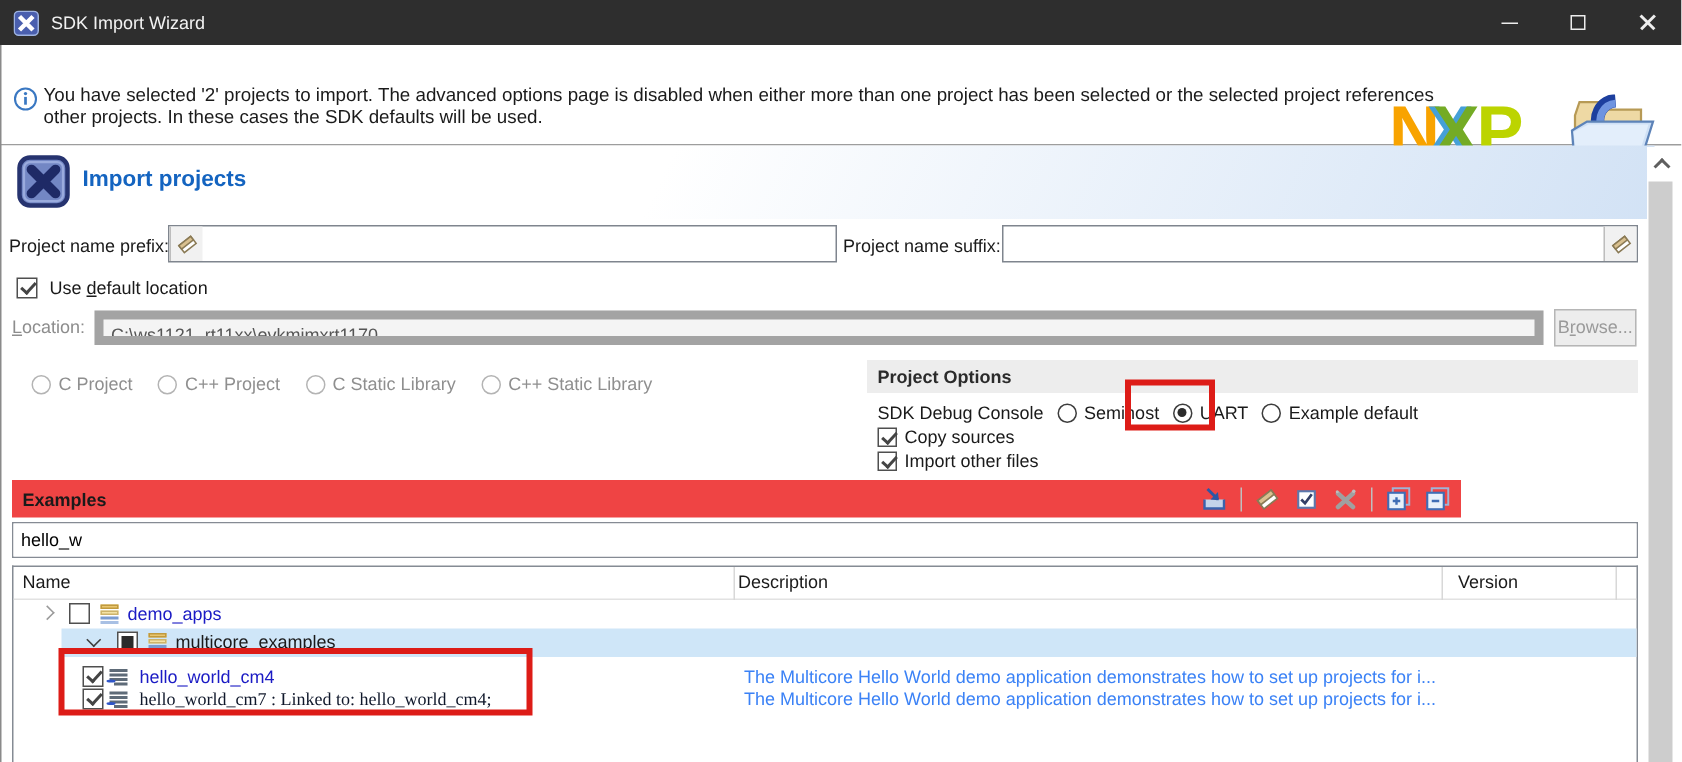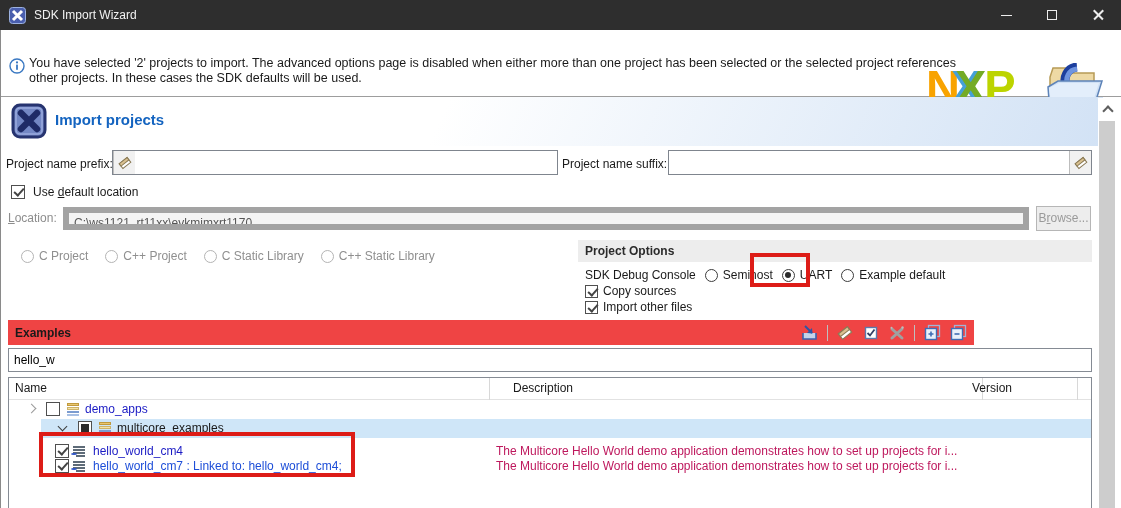--- a/index.html
+++ b/index.html
@@ -98,33 +98,33 @@
 
   .filter { position:absolute; left:8px; top:348px; width:1084px; height:24px; border:1px solid #858b94; background:#fff; display:flex; }
   .filter input { flex:1; border:none; outline:none; padding:0 5px; font:12px "Liberation Sans",sans-serif; }
 
   
   .table { position:absolute; left:8px; top:377px; width:1084px; height:131px;
     border:1px solid #858b94; border-bottom:none; background:#fff; overflow:hidden; }
   .thead { position:relative; height:22px; border-bottom:1px solid #e2e2e2; }
   .th { position:absolute; top:0; height:22px; line-height:21px; padding-left:6px; border-right:1px solid #d8d8d8; }
   .th-name { left:0; width:481px; }
-  .th-desc { left:498px; width:476px; }
+  .th-desc { left:477px; width:476px; }
   .th-ver  { left:957px; width:112px; }
   .trow { position:absolute; left:0; width:1082px; height:19px; }
   .trow.sel { background:#cfe6f8;margin-left:32px; }
   .r1 { top:22px; } .r2 { top:41px; } .r3 { top:64px; } .r4 { top:79px; }
   .cell { position:absolute; top:0; height:19px; line-height:19px; white-space:nowrap; }
   .chev { position:absolute; top:6px; width:7px; height:7px; }
   .chev.right { left:19px; border-right:1.6px solid #9a9a9a; border-bottom:1.6px solid #9a9a9a; transform:rotate(-45deg); top:5px; }
   .chev.down  { left:18px; border-right:1.6px solid #3d3d3d; border-bottom:1.6px solid #3d3d3d; transform:rotate(45deg); top:4px; }
   .row-cb { position:absolute; top:2px; }
   .link { color:#1b1bc4; }
-  .linked { color:#1d4ed8; }
-  .desc-cell { left:487px; color:#be185d; }
+  .linked { color:#0f172a;font-family:Liberation Serif, serif; }
+  .desc-cell { left:487px; color:#3b82f6; }
 
   .cat-icon { position:absolute; top:3px; width:13px; height:14px; }
   .cat-icon i { position:absolute; left:0; display:block; }
   .cat-b1 { top:0;  width:12px; height:3px; background:#e9c66f; border:1px solid #c09a3e; }
   .cat-b2 { top:4px; width:12px; height:3px; background:#f4e3a6; border:1px solid #cdb36a; }
   .cat-b3 { top:8px; width:12px; height:2px; background:#7b9cd0; }
   .cat-b4 { top:11px; width:12px; height:2px; background:#a8c0e4; }
 
   .ex-icon { position:absolute; top:3px; width:14px; height:14px; }
   .ex-icon i { position:absolute; display:block; background:#5e6b78; height:2px; }

